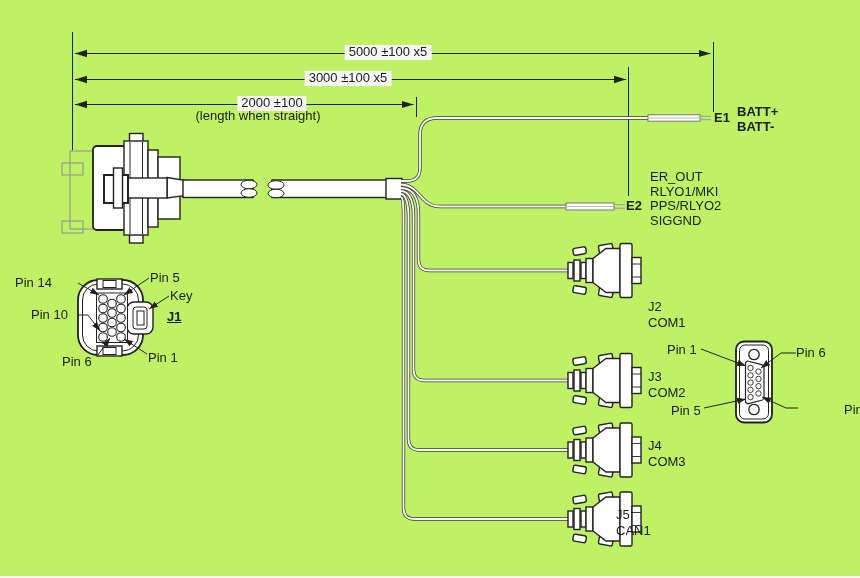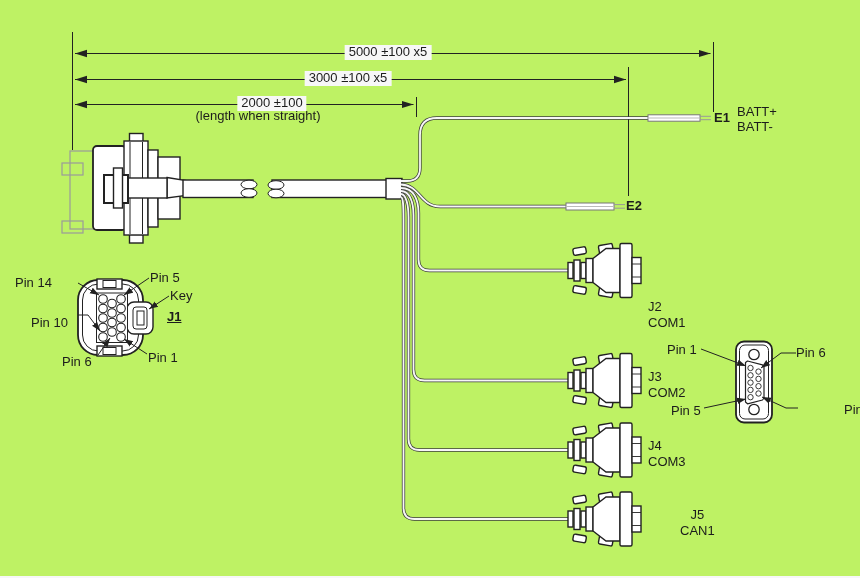--- a/index.html
+++ b/index.html
@@ -189,47 +189,53 @@
     </g>
   </g>
 </svg>
 
 <div class="lbl ctr mask" style="left:388px;top:45px;">5000 ±100 x5</div>
 <div class="lbl ctr mask" style="left:348px;top:71px;">3000 ±100 x5</div>
 <div class="lbl ctr mask" style="left:272px;top:96px;">2000 ±100</div>
 <div class="lbl ctr" style="left:258px;top:109px;">(length when straight)</div>
 
 <div class="lbl b" style="left:714px;top:111px;">E1</div>
-<div class="lbl" style="left:737px;top:105px;">
+<div class="lbl" style="left:737px;top:105px;font-weight:bold;">
   <div>BATT+</div>
   <div>BATT-</div>
 </div>
 <div class="lbl b" style="left:626px;top:199px;">E2</div>
+<div class="lbl" style="left:650px;top:170px;">
+  <div>ER_OUT</div>
+  <div>RLYO1/MKI</div>
+  <div>PPS/RLYO2</div>
+  <div>SIGGND</div>
+</div>
 
 <div class="lbl lh16" style="left:648px;top:259px;margin-top:40px;">
   <div>J2</div>
   <div>COM1</div>
 </div>
 <div class="lbl lh16" style="left:648px;top:369px;">
   <div>J3</div>
   <div>COM2</div>
 </div>
 <div class="lbl lh16" style="left:648px;top:438px;">
   <div>J4</div>
   <div>COM3</div>
 </div>
-<div class="lbl lh16" style="left:680px;top:507px;text-align:center;">
+<div class="lbl lh16" style="left:616px;top:507px;">
   <div>J5</div>
   <div>CAN1</div>
 </div>
 
 <div class="lbl" style="left:15px;top:276px;">Pin 14</div>
 <div class="lbl" style="left:150px;top:271px;">Pin 5</div>
 <div class="lbl" style="left:170px;top:289px;">Key</div>
-<div class="lbl" style="left:31px;top:316px;">Pin 10</div>
+<div class="lbl" style="left:31px;top:308px;">Pin 10</div>
 <div class="lbl b" style="left:167px;top:310px;text-decoration:underline;">J1</div>
 <div class="lbl" style="left:62px;top:355px;">Pin 6</div>
 <div class="lbl" style="left:148px;top:351px;">Pin 1</div>
 
 <div class="lbl" style="left:667px;top:343px;">Pin 1</div>
 <div class="lbl" style="left:796px;top:346px;">Pin 6</div>
 <div class="lbl" style="left:671px;top:404px;">Pin 5</div>
 <div class="lbl" style="left:844px;top:403px;">Pin 9</div>
 
 </div>

